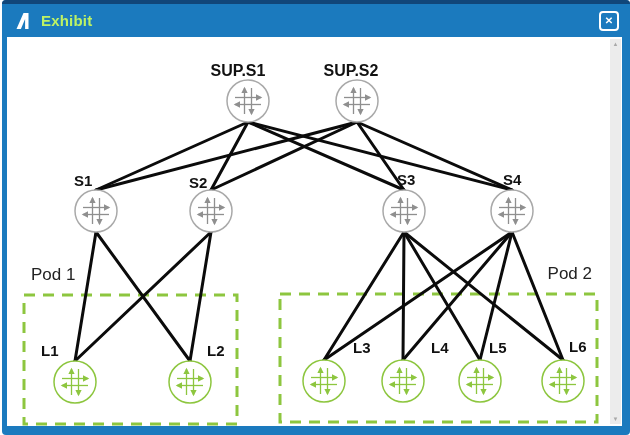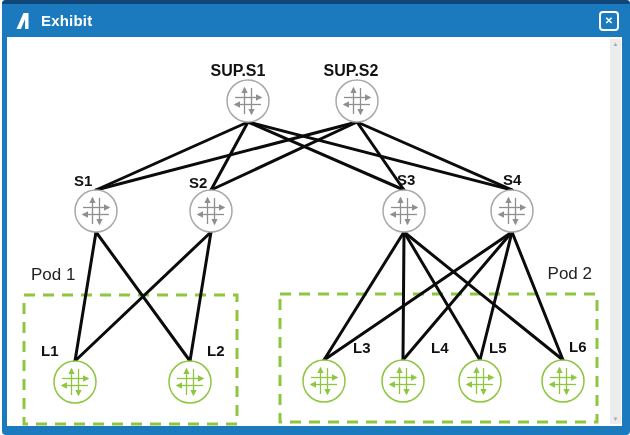--- a/index.html
+++ b/index.html
@@ -13,21 +13,21 @@
   }
   .top-edge{
     position:absolute;left:0;top:0;right:0;height:4px;
     background:#0f3d6d;border-radius:4px 4px 0 0;opacity:.85;
   }
   .titlebar{
     position:absolute;left:0;top:4px;right:0;height:33px;
     display:flex;align-items:center;padding:0 11px;box-sizing:border-box;
   }
   .app-icon{width:21px;height:20px;margin-right:7px;flex:0 0 auto;}
-  .title{color:#ffffff;font-size:15px;font-weight:bold;letter-spacing:.2px;}
+  .title{color:#bef264;font-size:15px;font-weight:bold;letter-spacing:.2px;}
   .close-btn{
     margin-left:auto;width:16px;height:16px;border:2px solid #ffffff;
     border-radius:4px;color:#ffffff;display:flex;align-items:center;
     justify-content:center;font-size:10px;font-weight:bold;cursor:pointer;
     line-height:1;
   }
   .content{
     position:absolute;left:5px;right:8px;top:37px;bottom:9px;
     background:#ffffff;overflow:hidden;
   }

